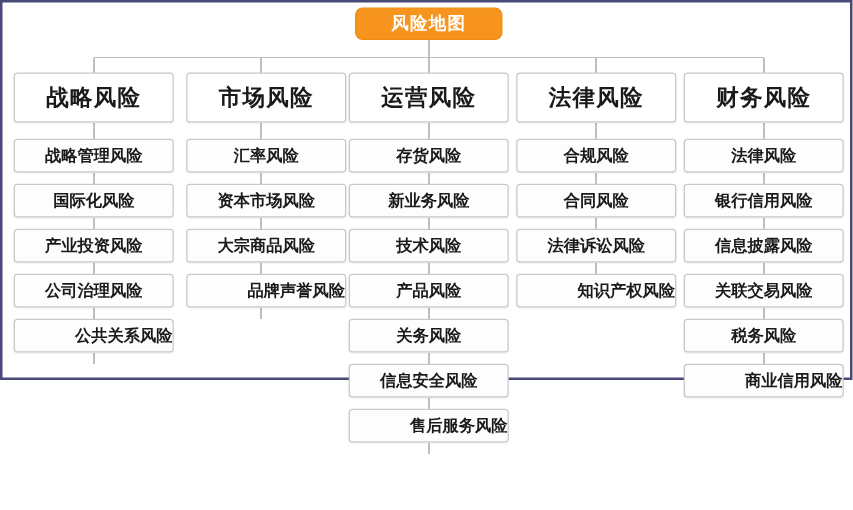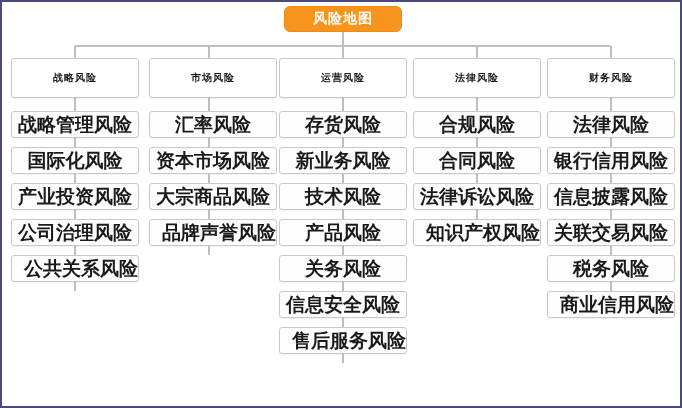--- a/index.html
+++ b/index.html
@@ -10,21 +10,21 @@
     width: 682px;
     height: 408px;
     background: #ffffff;
     font-family: "DejaVu Sans", "Liberation Sans", sans-serif;
     overflow: hidden;
   }
   #page-frame {
     position: absolute;
     left: 0; top: 0;
     width: 682px;
-    height: 408px;
+    height: 304px;
     box-sizing: border-box;
     border: 2px solid #4a4a7a;
     background: #ffffff;
   }
   #diagram {
     position: absolute;
     left: 0; top: 0;
     width: 682px;
     height: 408px;
   }
@@ -62,42 +62,42 @@
     width: 128px;
   }
   .col-head {
     width: 128px;
     height: 40px;
     box-sizing: border-box;
     border: 1px solid #c9c9c9;
     border-radius: 3px;
     background: #ffffff;
     color: #1a1a1a;
-    font-size: 10px;
+    font-size: 18px;
     font-weight: bold;
     display: flex;
     align-items: center;
     justify-content: center;
     letter-spacing: 1px;
     box-shadow: 0 1px 1px rgba(0,0,0,0.06);
   }
   .child-list {
     position: relative;
     margin-top: 13px;
   }
   .child-node {
     position: relative;
     width: 128px;
     height: 27px;
     box-sizing: border-box;
     border: 1px solid #c9c9c9;
     border-radius: 3px;
     background: #fdfdfd;
     color: #1a1a1a;
-    font-size: 19px;
+    font-size: 13px;
     font-weight: bold;
     display: flex;
     align-items: center;
     justify-content: center;
     margin-bottom: 9px;
     box-shadow: 0 1px 1px rgba(0,0,0,0.05);
   }
   .child-node:last-child { margin-bottom: 0; justify-content: flex-end; }
 </style>
 </head>

